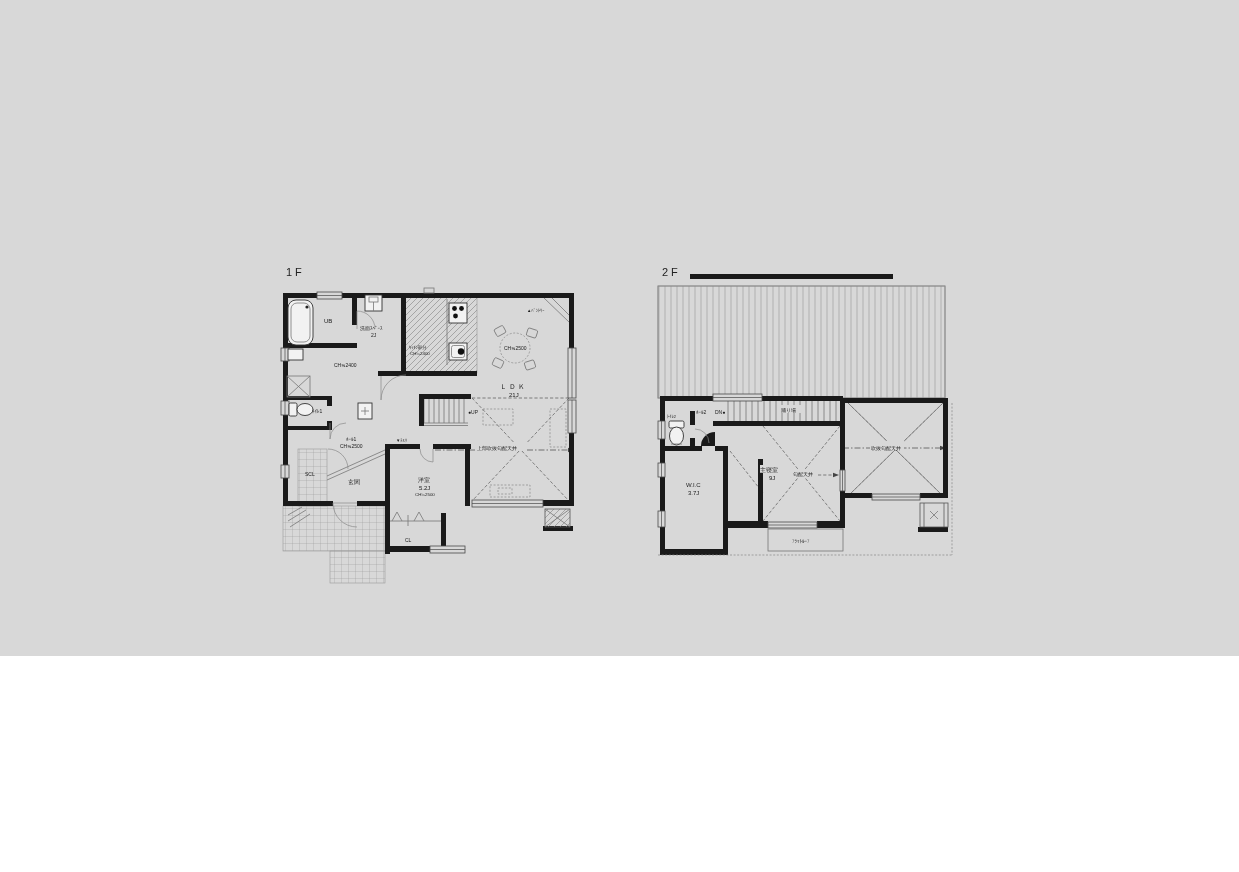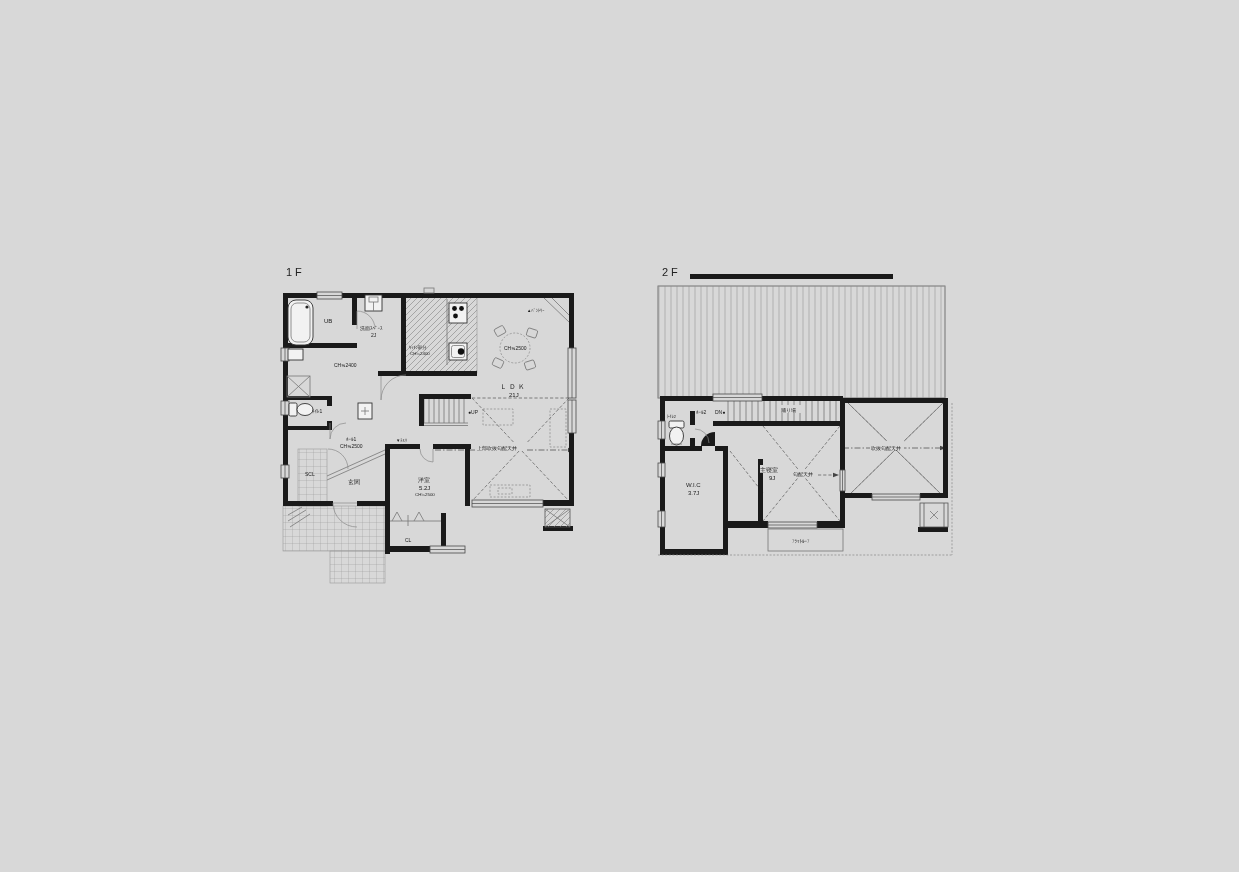--- a/index.html
+++ b/index.html
@@ -1,16 +1,16 @@
 <!DOCTYPE html>
 <html><head>
 <meta charset="utf-8">
 <style>
   html,body{margin:0;padding:0;}
-  .canvas{position:relative;width:1239px;height:872px;background:#d8d8d8;overflow:hidden;
+  .canvas{position:relative;width:1239px;height:656px;background:#d8d8d8;overflow:hidden;
           font-family:"Liberation Sans","DejaVu Sans",sans-serif;}
   svg{position:absolute;}
   svg text{fill:#1c1c1c;font-family:"Liberation Sans","DejaVu Sans",sans-serif;}
   .w{fill:#1a1a1a;}
   .thin{stroke:#777;fill:none;stroke-width:0.8;}
   .arc{stroke:#8a8a8a;fill:none;stroke-width:0.7;}
   .ghost{stroke:#888;fill:none;stroke-width:0.7;stroke-dasharray:2,1.6;}
   .voidx{stroke:#666;fill:none;stroke-width:0.8;stroke-dasharray:3.2,2;}
   .dashdot{stroke:#555;fill:none;stroke-width:0.8;stroke-dasharray:6,2,1.5,2;}
   .winr{fill:#d8d8d8;stroke:#4a4a4a;stroke-width:0.8;}

